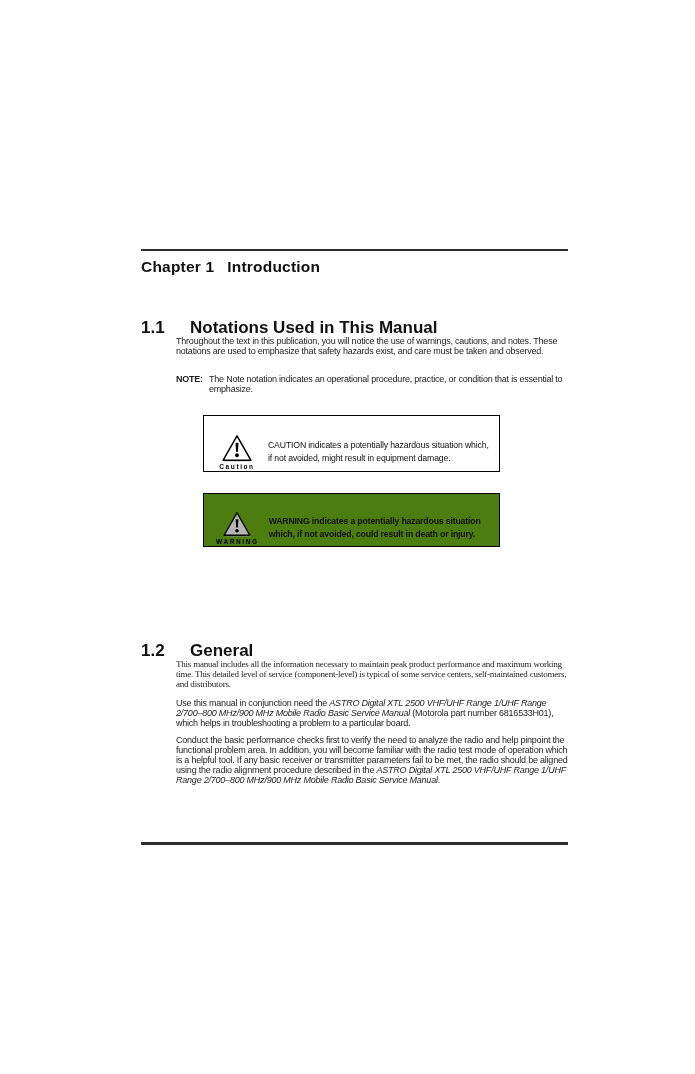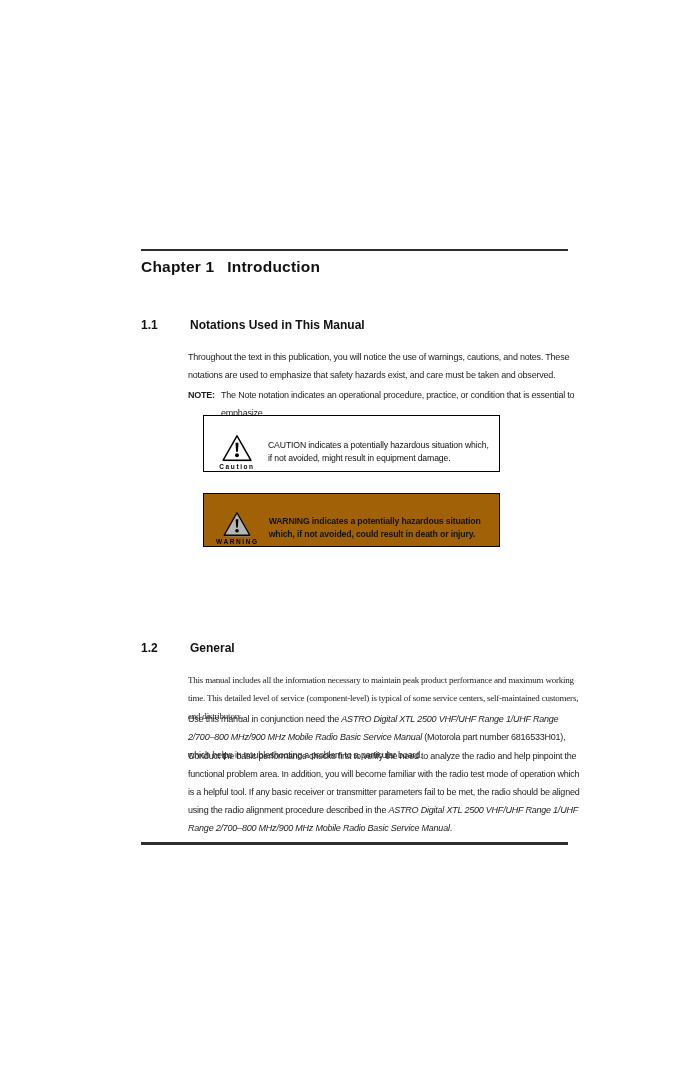--- a/index.html
+++ b/index.html
@@ -15,47 +15,47 @@
   .rule-top{top:249px;height:2px;}
   .rule-bottom{top:842px;height:2.5px;}
 
   .chapter{
     position:absolute;left:141px;top:258px;margin:0;
     font-size:15.5px;font-weight:bold;color:#111;
     letter-spacing:0.2px;
   }
   .chapter .chapter-title{margin-left:13px;}
 
-  .sec-heading{position:absolute;left:141px;font-size:12px;font-weight:bold;color:#111;}
+  .sec-heading{position:absolute;left:141px;font-size:17px;font-weight:bold;color:#111;}
   .sec-heading .sec-title{position:absolute;left:49px;white-space:nowrap;}
   .sec-1-1{top:318px;}
   .sec-1-2{top:641px;}
 
   .body-text{
-    position:absolute;left:176px;width:393px;margin:12px;
-    font-size:9px;line-height:18px;letter-spacing:-0.22px;
+    position:absolute;left:176px;width:393px;margin:0;
+    font-size:9px;line-height:10px;letter-spacing:-0.22px;
     color:#1c1c1c;text-align:left;
   }
   .p-intro{top:336px;}
   .note-block{top:374px;display:flex;}
   .note-label{font-weight:bold;flex:0 0 33px;}
   .note-text{flex:1;}
   .g-para1{top:659px;font-family:Liberation Serif, serif;}
   .g-para2{top:698px;}
   .g-para3{top:735px;}
 
   .notice{
     position:absolute;left:203px;width:297px;
     border:1.2px solid #000;
     box-sizing:border-box;
     display:flex;align-items:center;
     padding:20px 6px 4px 12px;
   }
   .notice-caution{top:415px;height:57px;background:#ffffff;}
-  .notice-warning{top:493px;height:54px;background:#a16207;}
+  .notice-warning{top:493px;height:54px;background:#4d7c0f;}
   .notice-danger{top:565px;height:57px;background:#e8e8e8;}
 
   .icon-col{
     flex:0 0 42px;
     display:flex;flex-direction:column;align-items:center;
     margin-right:10px;
   }
   .icon-label{
     font-size:6.5px;font-weight:bold;color:#000;
     letter-spacing:1.6px;margin-top:1px;white-space:nowrap;

